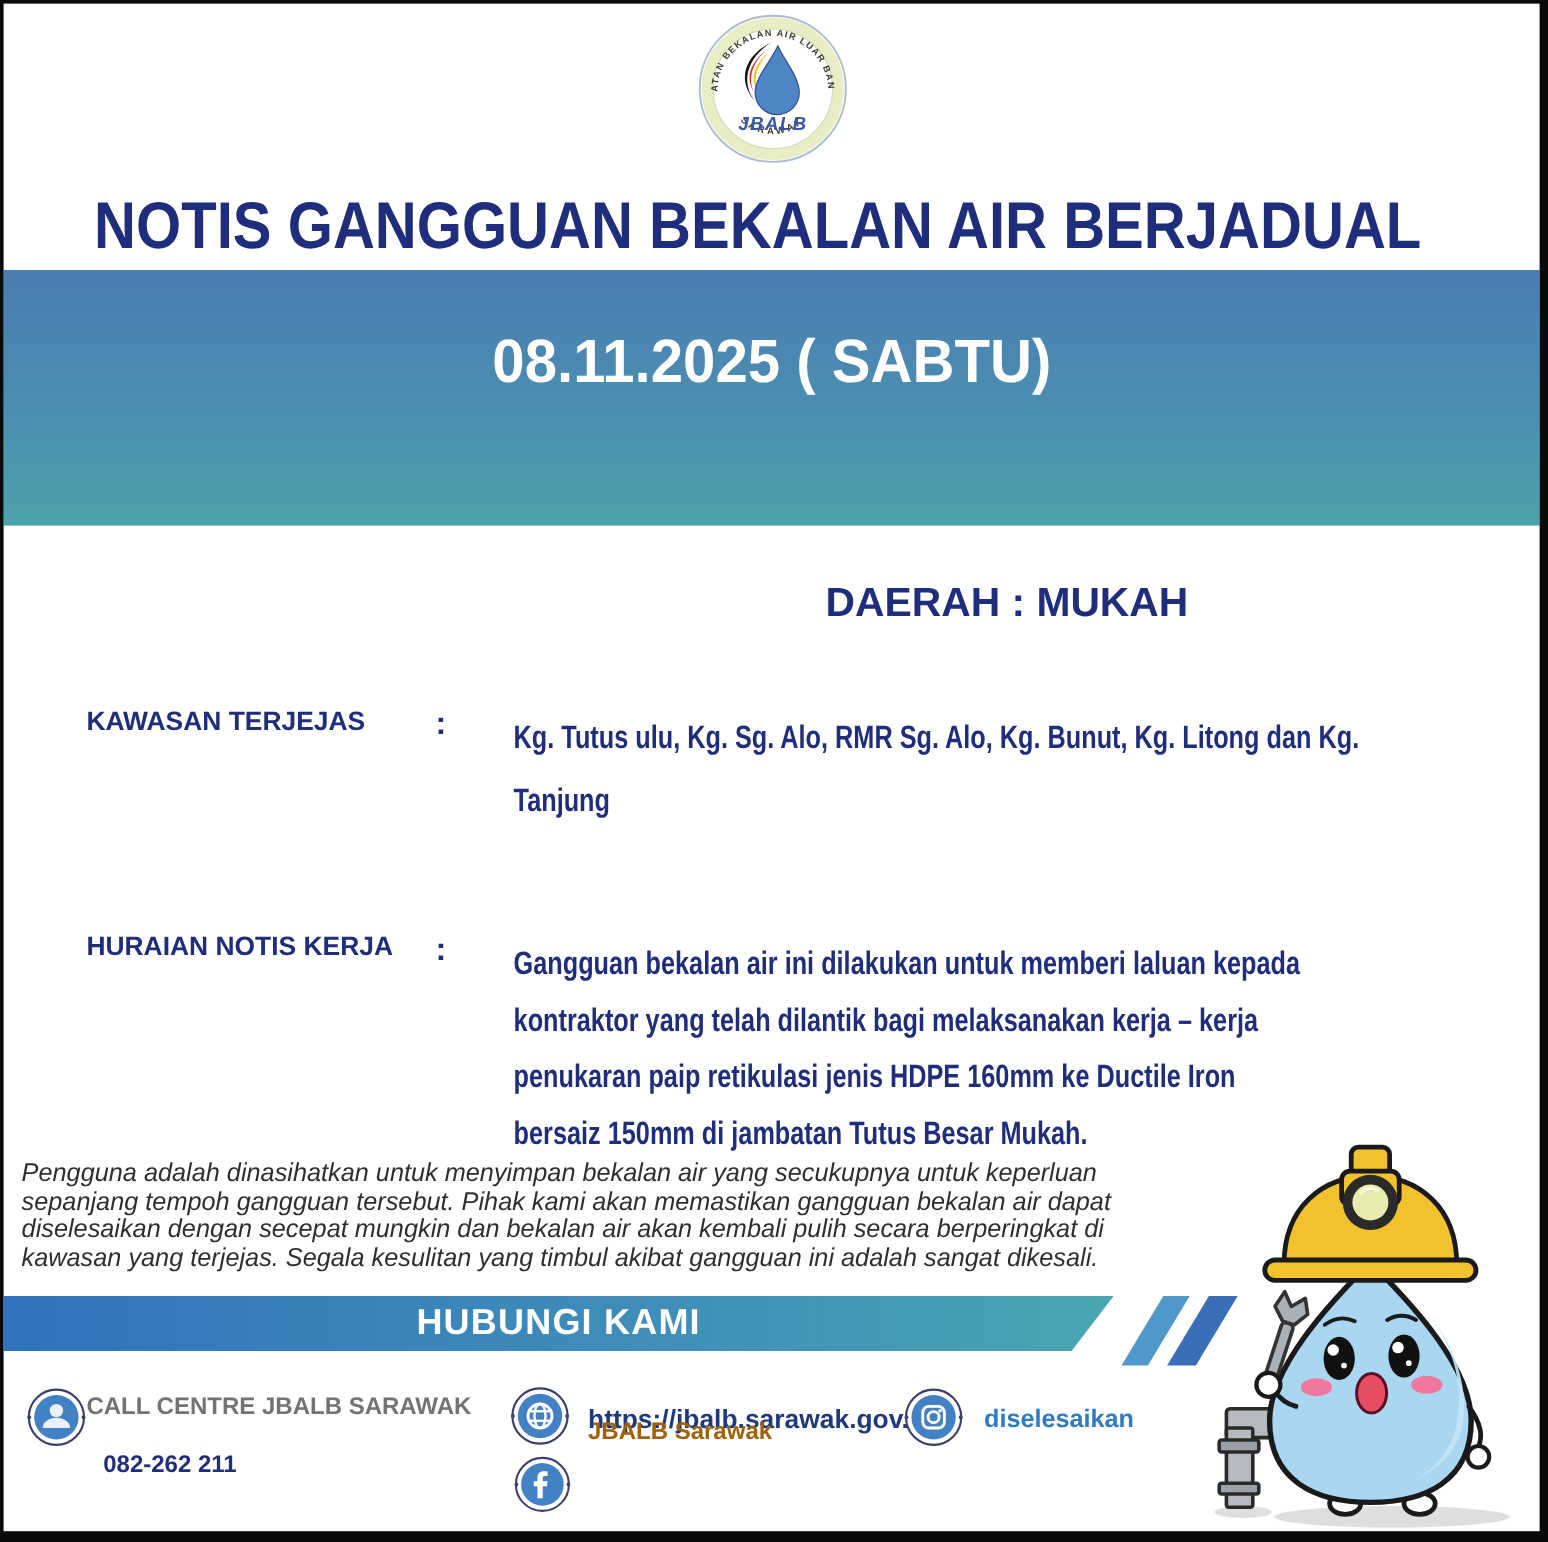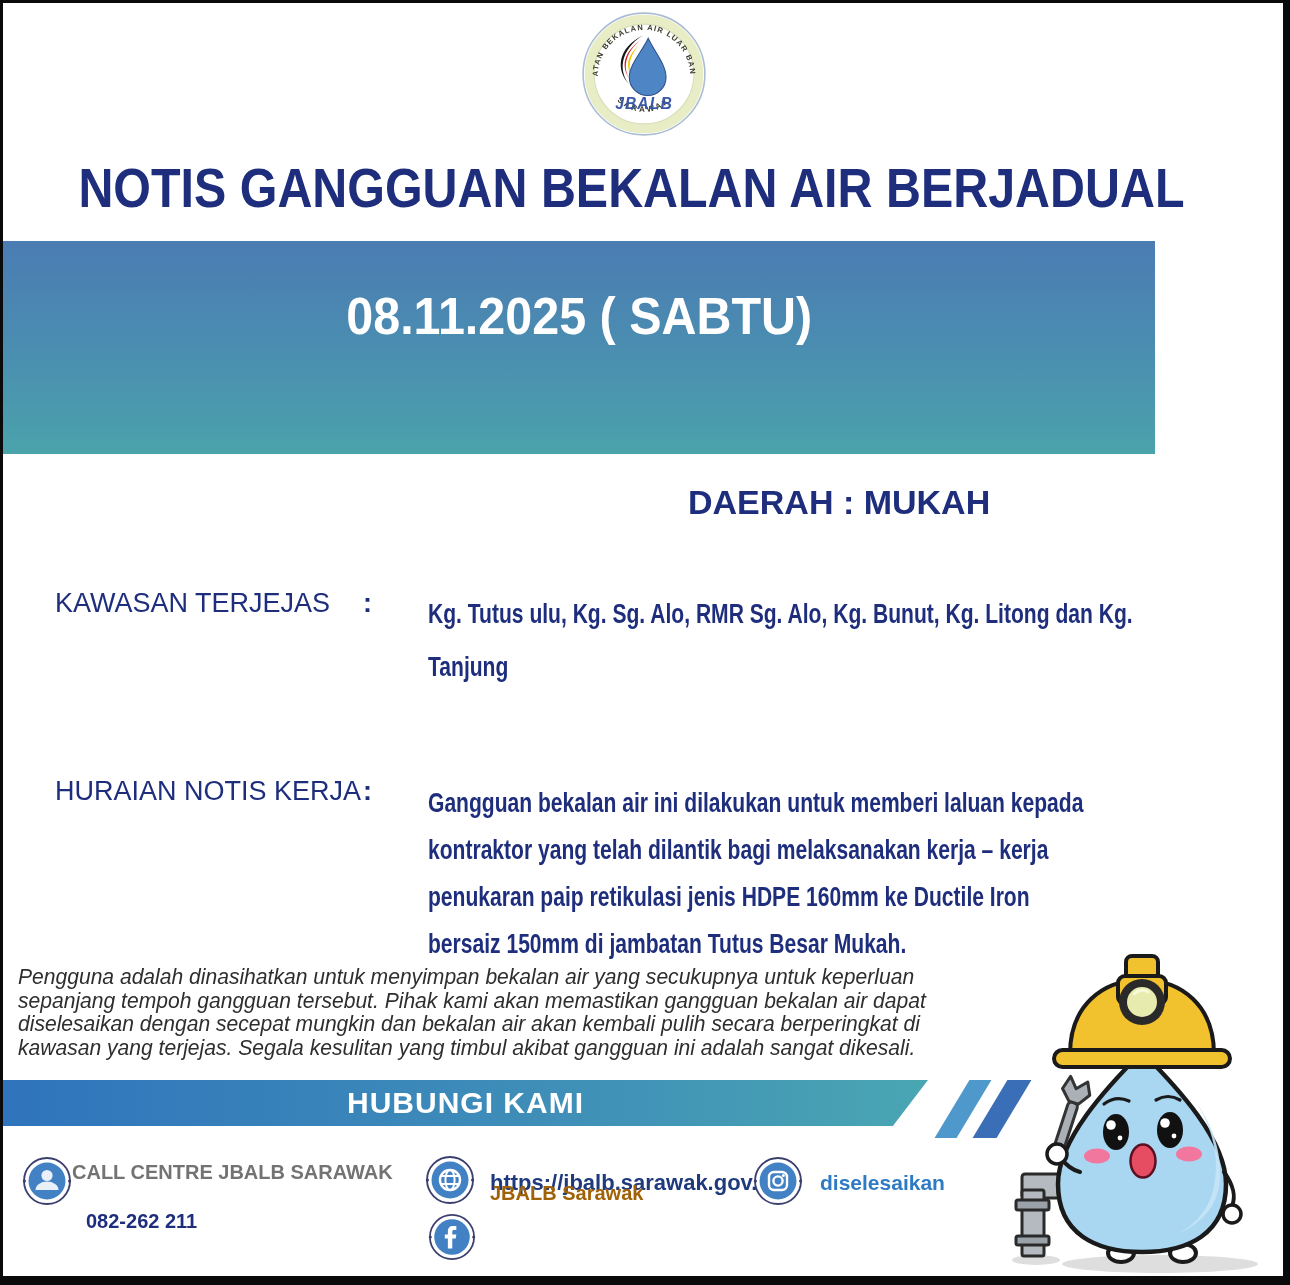--- a/index.html
+++ b/index.html
@@ -10,32 +10,32 @@
   #edge-left{left:0;top:0;width:3px;height:1285px;}
   #edge-right{right:0;top:0;width:7px;height:1285px;}
   #edge-bottom{left:0;bottom:0;width:1290px;height:9px;}
 
   #logo{position:absolute;left:581px;top:11px;width:126px;height:126px;}
 
   #title{position:absolute;left:3px;top:156px;width:1128px;text-align:center;}
   #title span{display:inline-block;font-size:55px;font-weight:bold;letter-spacing:0px;
               color:#1e2e7d;transform:scaleX(0.88);transform-origin:center;white-space:nowrap;}
 
-  #banner{position:absolute;left:3px;top:241px;width:1152px;height:213px;
+  #banner{position:absolute;left:3px;top:225px;width:1280px;height:213px;
           background:linear-gradient(180deg,#4b7cb3 0%,#4a8fb0 55%,#4ba3ab 100%);}
   .banner-line{width:100%;text-align:center;color:#ffffff;font-weight:bold;}
   #banner-date{position:absolute;top:46px;left:0;}
   #banner-time{position:absolute;top:113px;left:0;}
   .banner-line span{display:inline-block;font-size:51px;transform:scaleX(0.95);white-space:nowrap;}
 
   .region-label{position:absolute;top:483px;font-size:34px;font-weight:bold;color:#1e2e7d;white-space:nowrap;}
   #bahagian{left:205px;}
   #daerah{left:688px;}
 
-  .field-label{position:absolute;left:55px;font-size:27px;font-weight:normal;color:#1e2e7d;white-space:nowrap;}
+  .field-label{position:absolute;left:72px;font-size:22px;font-weight:bold;color:#1e2e7d;white-space:nowrap;}
   .field-colon{position:absolute;left:363px;font-size:27px;font-weight:bold;color:#1e2e7d;}
   .field-value{position:absolute;left:428px;width:740px;}
   .field-value .line{display:block;font-size:27px;font-weight:bold;color:#1e2e7d;
                      transform:scaleX(0.78);transform-origin:left center;white-space:nowrap;}
   #kawasan-value .line{line-height:53px;}
   #huraian-value .line{line-height:47px;}
 
   #advisory{position:absolute;left:18px;top:966px;width:960px;}
   #advisory .line{display:block;font-size:21.5px;font-style:italic;color:#2e2e2e;
                   line-height:23.5px;white-space:nowrap;transform:scaleX(0.98);transform-origin:left center;}

